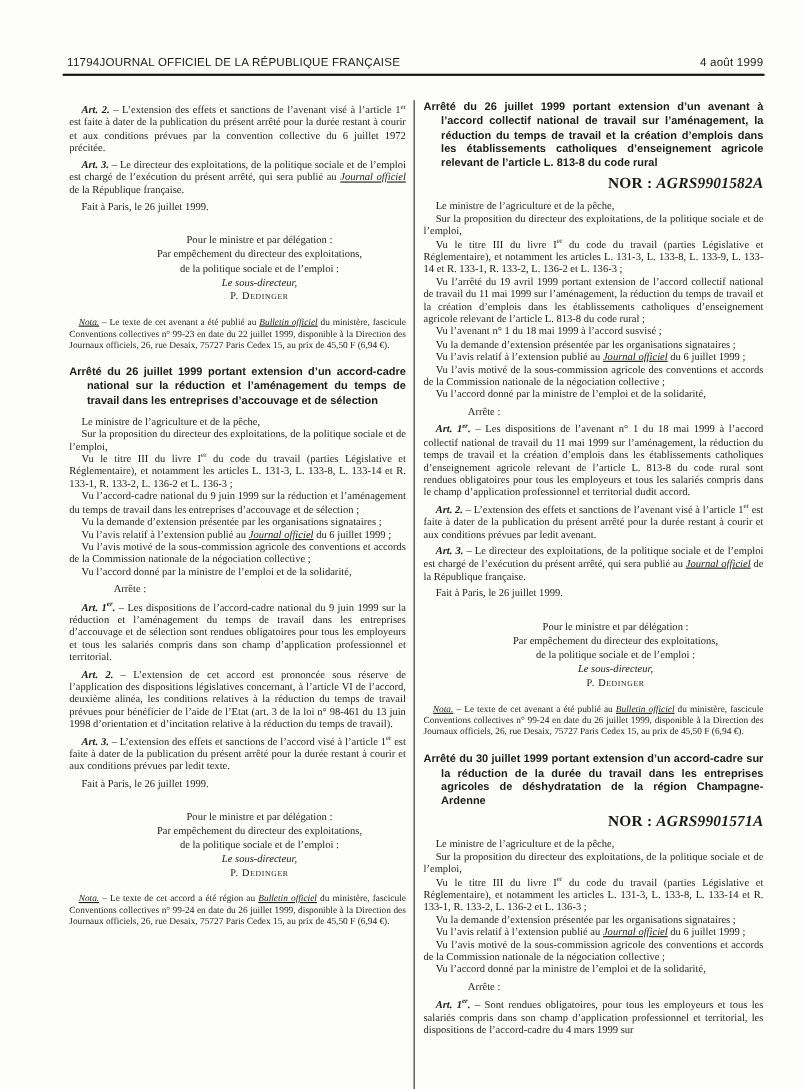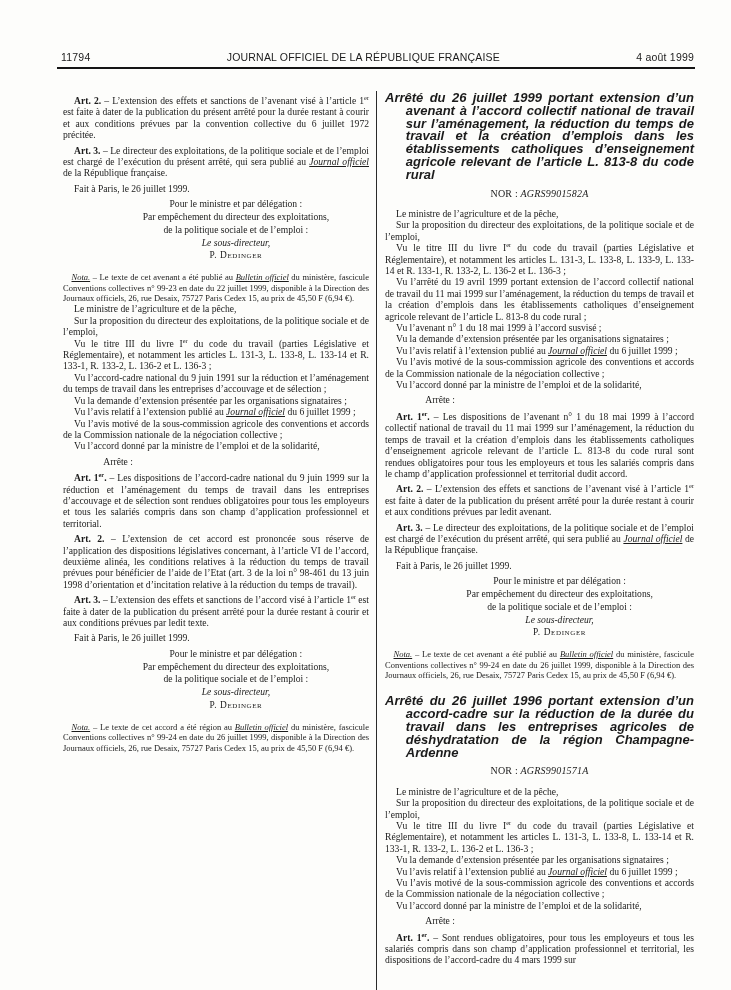--- a/index.html
+++ b/index.html
@@ -11,51 +11,50 @@
     color:#1b1b1b;
     font-family:"Liberation Serif", serif;
     -webkit-hyphens:auto;hyphens:auto;
   }
   .header{
     position:absolute;top:51px;left:61px;right:37px;
     display:flex;justify-content:space-between;align-items:baseline;
     font-family:"Liberation Sans", sans-serif;
     font-size:10.5px;letter-spacing:.2px;
   }
-  .header .center{flex:1;text-align:center;}
+  .header .center{flex:1;text-align:left;}
   .rule{position:absolute;top:67px;left:57px;right:36px;height:2px;background:#151515;}
   .content{
     position:absolute;top:91px;left:63px;right:37px;bottom:0;
     display:flex;
   }
   .col{font-size:9.6px;line-height:11.4px;text-align:justify;}
   .col-left{width:306px;margin-right:7px;}
   .col-right{flex:1;border-left:1.5px solid #2a2a2a;padding-left:8px;}
   .p{margin:0;text-indent:1.15em;}
   .noind{text-indent:0;}
   .sp{margin-top:4px;}
-  .b{font-weight:bold;}
+  .b{font-weight:bold;font-style:italic;}
   .i{font-style:italic;text-decoration:underline;}
   sup{font-size:.66em;line-height:0;vertical-align:super;}
   .heading{
     font-family:"Liberation Sans", sans-serif;
-    font-weight:bold;font-size:13px;line-height:12.8px;
+    font-weight:bold;font-size:10px;line-height:12.8px;
     margin:15px 0 6px;
     padding-left:1.6em;text-indent:-1.6em;
     text-align:justify;
-    font-style:italic;
   }
   .col > .heading:first-child{margin-top:1px;}
   .nor{
-    text-align:center;font-size:10px;margin:4px 0 9px;
-    font-family:"Liberation Serif", serif;letter-spacing:.2px;
+    text-align:right;font-size:14px;margin:4px 0 9px;
+    font-family:"Liberation Serif", serif;letter-spacing:.2px;font-weight:bold;
   }
   .nor .code{font-style:italic;}
   .arrete{margin:4px 0 5px 4.2em;text-indent:0;}
-  .sig{margin:4px 0 0 13%;width:87%;text-align:center;line-height:12.8px;}
+  .sig{margin:19px 0 0 13%;width:87%;text-align:center;line-height:12.8px;}
   .sigline{}
   .sig .italic{font-style:italic;}
   .sig .sc{font-variant:small-caps;letter-spacing:.6px;font-size:9.4px;}
   .nota{
     margin:10px 0 0;font-size:8.5px;line-height:10.4px;
     text-indent:1em;text-align:justify;
   }
 </style>
 </head>
 <body>
@@ -75,24 +74,25 @@
         <div class="p sp"><span class="b">Art. 3.</span><span> – Le directeur des exploitations, de la politique sociale et de l’emploi est chargé de l’exécution du présent arrêté, qui sera publié au </span><span class="i">Journal officiel</span><span> de la République française.</span></div>
         <div class="p sp"><span>Fait à Paris, le 26 juillet 1999.</span></div>
         <div class="sig">
           <div class="sigline ">Pour le ministre et par délégation :</div>
           <div class="sigline ">Par empêchement du directeur des exploitations,</div>
           <div class="sigline ">de la politique sociale et de l’emploi :</div>
           <div class="sigline italic">Le sous-directeur,</div>
           <div class="sigline sc">P. Dedinger</div>
         </div>
         <div class="nota"><span class="i">Nota.</span><span> – Le texte de cet avenant a été publié au </span><span class="i">Bulletin officiel</span><span> du ministère, fascicule Conventions collectives n° 99-23 en date du 22 juillet 1999, disponible à la Direction des Journaux officiels, 26, rue Desaix, 75727 Paris Cedex 15, au prix de 45,50 F (6,94 €).</span></div>
+        <div class="heading">Arrêté du 26 juillet 1999 portant extension d’un accord-cadre national sur la réduction et l’aménagement du temps de travail dans les entreprises d’accouvage et de sélection</div>
         <div class="p"><span>Le ministre de l’agriculture et de la pêche,</span></div>
         <div class="p"><span>Sur la proposition du directeur des exploitations, de la politique sociale et de l’emploi,</span></div>
         <div class="p"><span>Vu le titre III du livre I</span><sup>er</sup><span> du code du travail (parties Législative et Réglementaire), et notamment les articles L. 131-3, L. 133-8, L. 133-14 et R. 133-1, R. 133-2, L. 136-2 et L. 136-3 ;</span></div>
-        <div class="p"><span>Vu l’accord-cadre national du 9 juin 1991 sur la réduction et l’aménagement du temps de travail dans les entreprises d’accouvage et de sélection ;</span></div>
+        <div class="p"><span>Vu l’accord-cadre national du 9 juin 1999 sur la réduction et l’aménagement du temps de travail dans les entreprises d’accouvage et de sélection ;</span></div>
         <div class="p"><span>Vu la demande d’extension présentée par les organisations signataires ;</span></div>
         <div class="p"><span>Vu l’avis relatif à l’extension publié au </span><span class="i">Journal officiel</span><span> du 6 juillet 1999 ;</span></div>
         <div class="p"><span>Vu l’avis motivé de la sous-commission agricole des conventions et accords de la Commission nationale de la négociation collective ;</span></div>
         <div class="p"><span>Vu l’accord donné par la ministre de l’emploi et de la solidarité,</span></div>
         <div class="arrete">Arrête :</div>
         <div class="p sp"><span class="b">Art. 1</span><sup class="b">er</sup><span class="b">.</span><span> – Les dispositions de l’accord-cadre national du 9 juin 1999 sur la réduction et l’aménagement du temps de travail dans les entreprises d’accouvage et de sélection sont rendues obligatoires pour tous les employeurs et tous les salariés compris dans son champ d’application professionnel et territorial.</span></div>
         <div class="p sp"><span class="b">Art. 2.</span><span> – L’extension de cet accord est prononcée sous réserve de l’application des dispositions législatives concernant, à l’article VI de l’accord, deuxième alinéa, les conditions relatives à la réduction du temps de travail prévues pour bénéficier de l’aide de l’Etat (art. 3 de la loi n° 98-461 du 13 juin 1998 d’orientation et d’incitation relative à la réduction du temps de travail).</span></div>
         <div class="p sp"><span class="b">Art. 3.</span><span> – L’extension des effets et sanctions de l’accord visé à l’article 1</span><sup>er</sup><span> est faite à dater de la publication du présent arrêté pour la durée restant à courir et aux conditions prévues par ledit texte.</span></div>
         <div class="p sp"><span>Fait à Paris, le 26 juillet 1999.</span></div>
         <div class="sig">
@@ -122,21 +122,21 @@
         <div class="p sp"><span class="b">Art. 3.</span><span> – Le directeur des exploitations, de la politique sociale et de l’emploi est chargé de l’exécution du présent arrêté, qui sera publié au </span><span class="i">Journal officiel</span><span> de la République française.</span></div>
         <div class="p sp"><span>Fait à Paris, le 26 juillet 1999.</span></div>
         <div class="sig">
           <div class="sigline ">Pour le ministre et par délégation :</div>
           <div class="sigline ">Par empêchement du directeur des exploitations,</div>
           <div class="sigline ">de la politique sociale et de l’emploi :</div>
           <div class="sigline italic">Le sous-directeur,</div>
           <div class="sigline sc">P. Dedinger</div>
         </div>
         <div class="nota"><span class="i">Nota.</span><span> – Le texte de cet avenant a été publié au </span><span class="i">Bulletin officiel</span><span> du ministère, fascicule Conventions collectives n° 99-24 en date du 26 juillet 1999, disponible à la Direction des Journaux officiels, 26, rue Desaix, 75727 Paris Cedex 15, au prix de 45,50 F (6,94 €).</span></div>
-        <div class="heading">Arrêté du 26 juillet 1996 portant extension d’un accord-cadre sur la réduction de la durée du travail dans les entreprises agricoles de déshydratation de la région Champagne-Ardenne</div>
+        <div class="heading">Arrêté du 30 juillet 1999 portant extension d’un accord-cadre sur la réduction de la durée du travail dans les entreprises agricoles de déshydratation de la région Champagne-Ardenne</div>
         <div class="nor"><span>NOR : </span><span class="code">AGRS9901571A</span></div>
         <div class="p"><span>Le ministre de l’agriculture et de la pêche,</span></div>
         <div class="p"><span>Sur la proposition du directeur des exploitations, de la politique sociale et de l’emploi,</span></div>
         <div class="p"><span>Vu le titre III du livre I</span><sup>er</sup><span> du code du travail (parties Législative et Réglementaire), et notamment les articles L. 131-3, L. 133-8, L. 133-14 et R. 133-1, R. 133-2, L. 136-2 et L. 136-3 ;</span></div>
         <div class="p"><span>Vu la demande d’extension présentée par les organisations signataires ;</span></div>
         <div class="p"><span>Vu l’avis relatif à l’extension publié au </span><span class="i">Journal officiel</span><span> du 6 juillet 1999 ;</span></div>
         <div class="p"><span>Vu l’avis motivé de la sous-commission agricole des conventions et accords de la Commission nationale de la négociation collective ;</span></div>
         <div class="p"><span>Vu l’accord donné par la ministre de l’emploi et de la solidarité,</span></div>
         <div class="arrete">Arrête :</div>
         <div class="p sp"><span class="b">Art. 1</span><sup class="b">er</sup><span class="b">.</span><span> – Sont rendues obligatoires, pour tous les employeurs et tous les salariés compris dans son champ d’application professionnel et territorial, les dispositions de l’accord-cadre du 4 mars 1999 sur</span></div>

